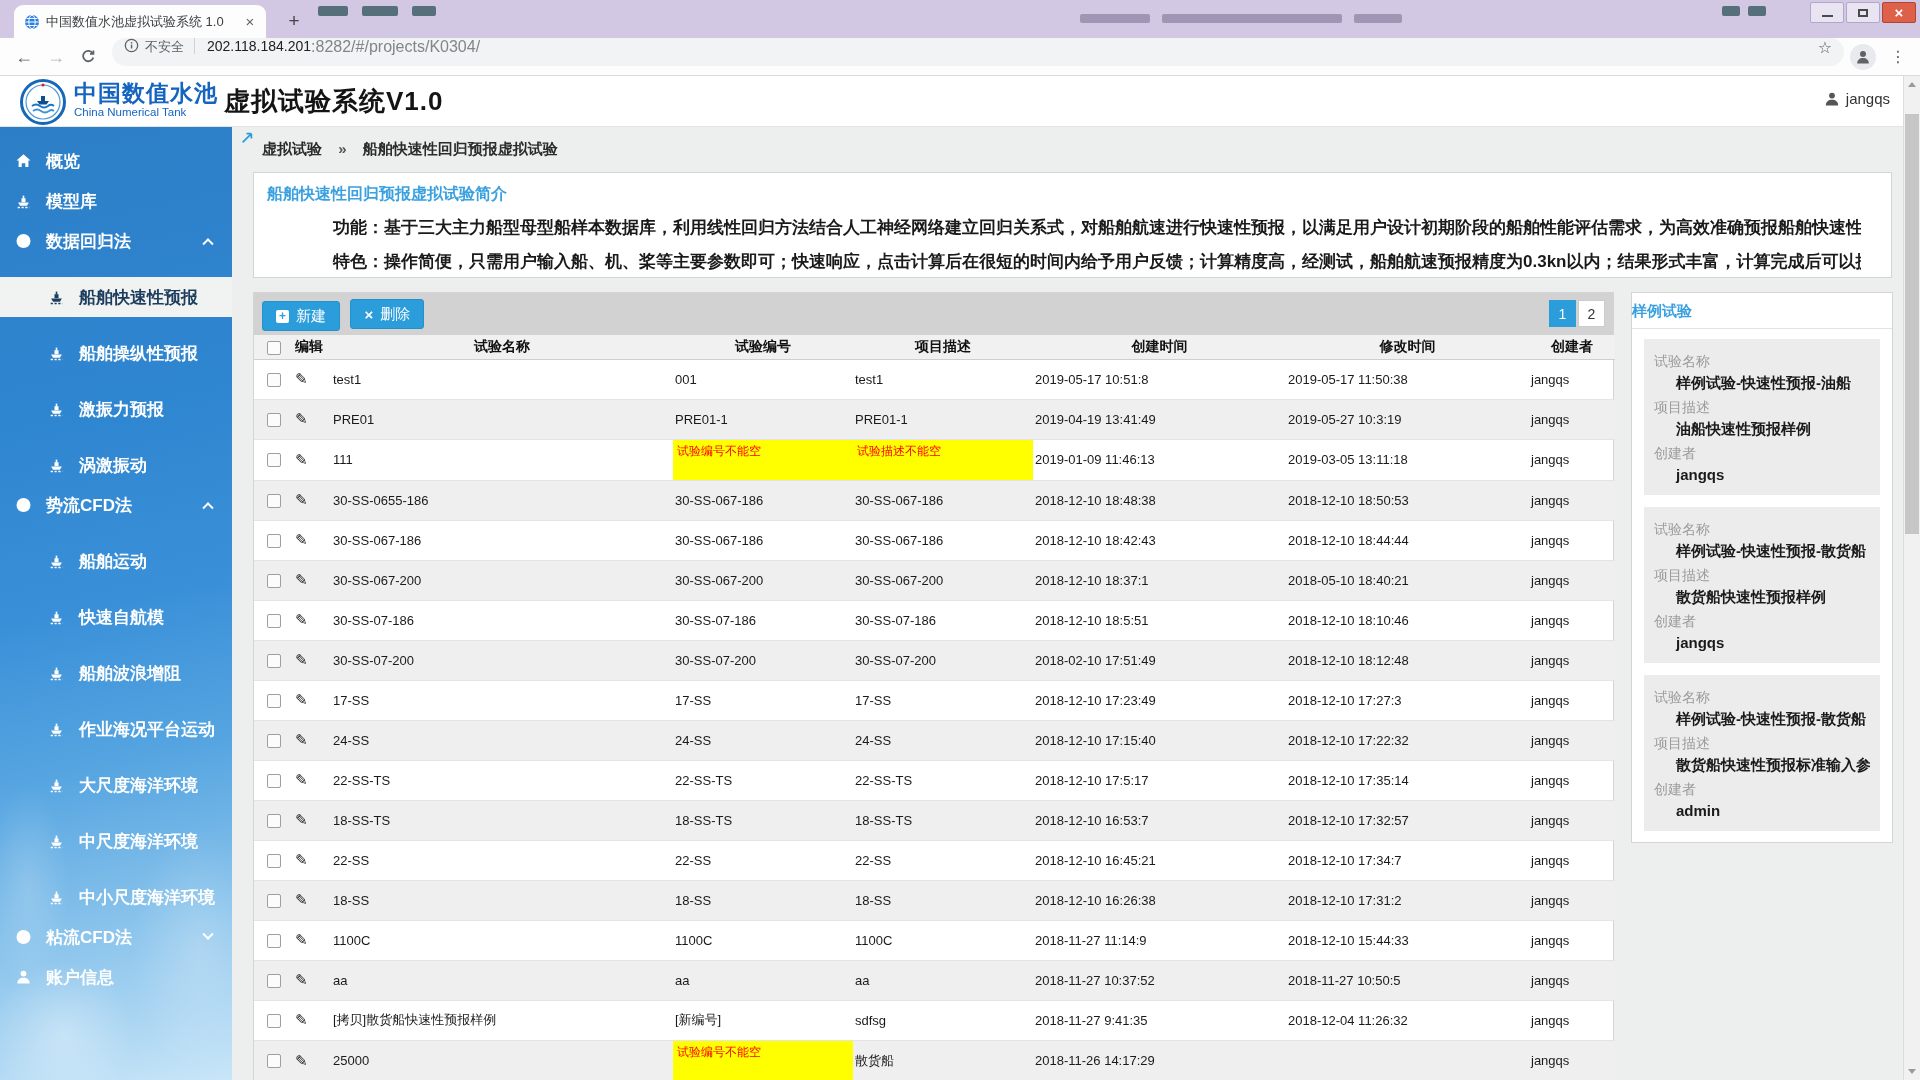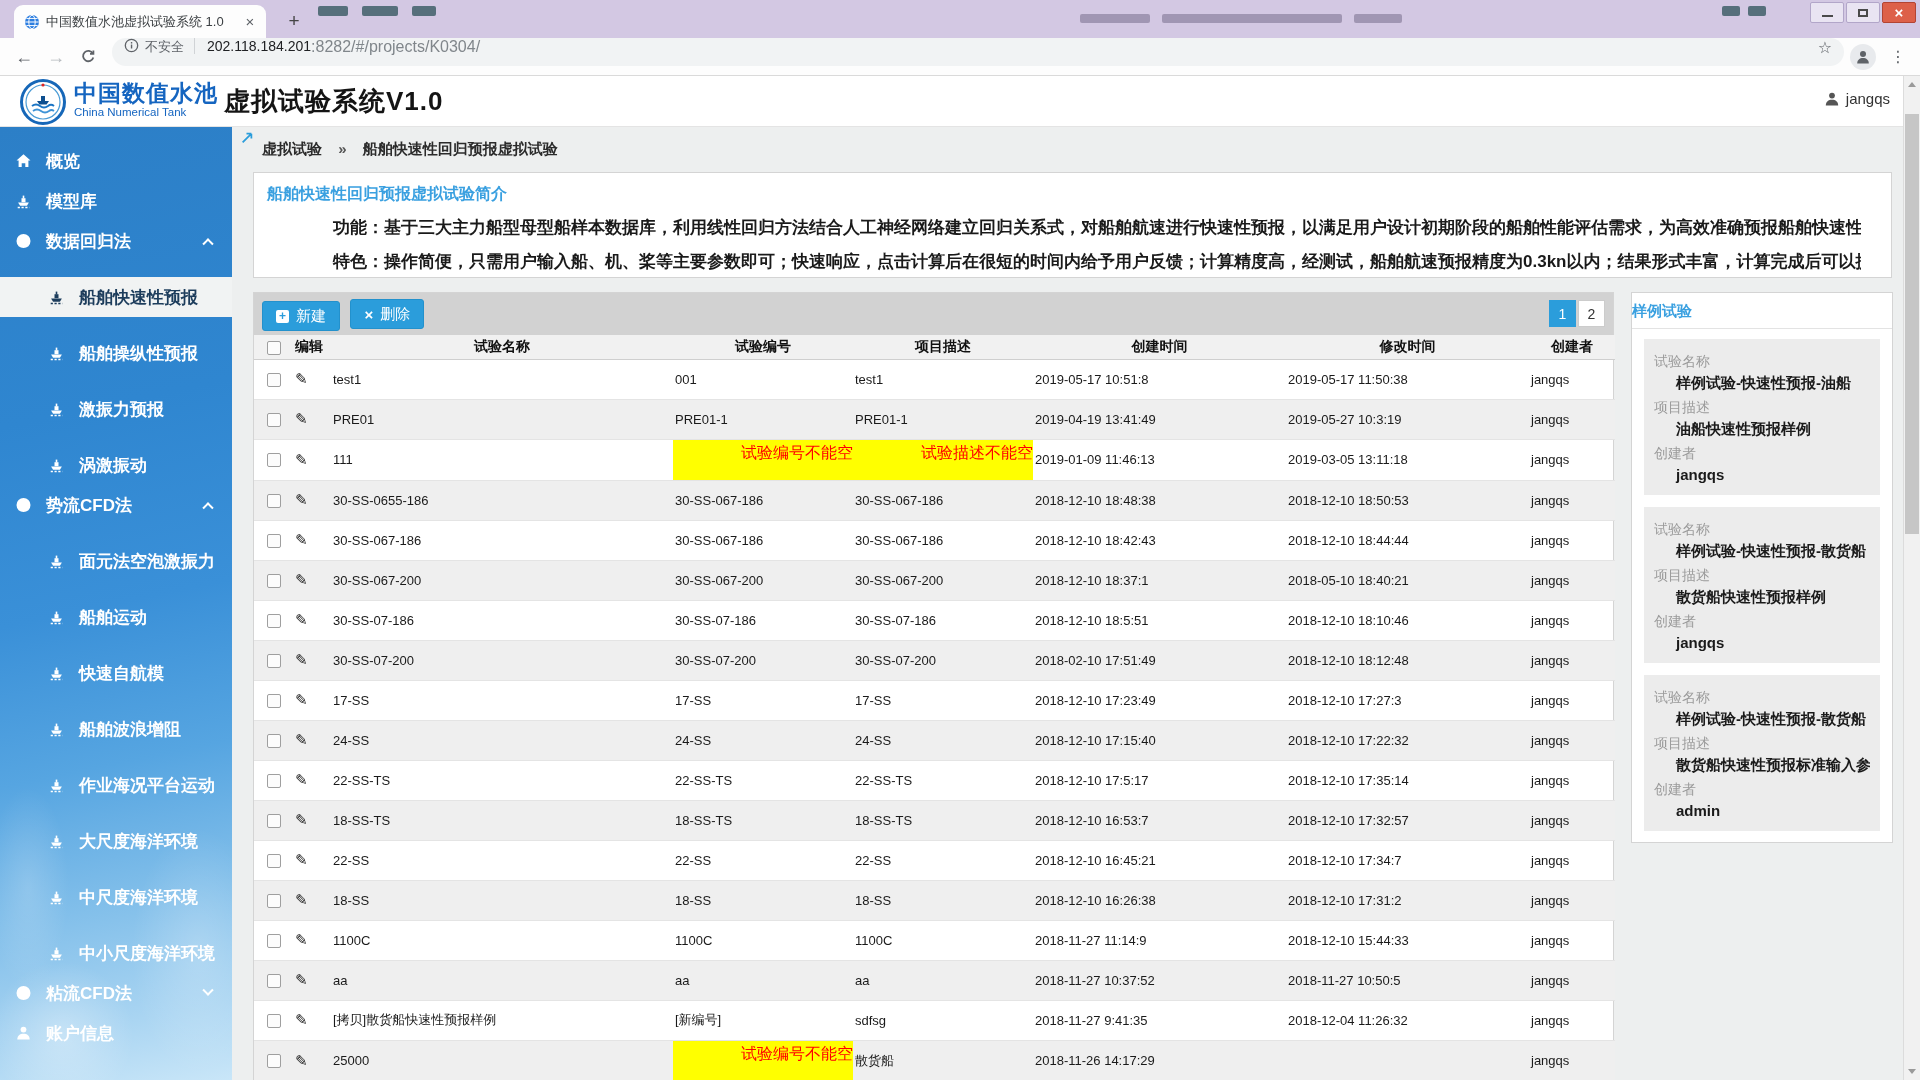--- a/index.html
+++ b/index.html
@@ -95,21 +95,21 @@
   .grid th { height:24px; background:#f1f1f1; font-size:14px; font-weight:bold; color:#111;
              border-bottom:1px solid #cfcfcf; text-align:center; }
   .grid th.th-edit { text-align:left; padding-left:2px; }
   .grid td { height:40px; font-size:13px; color:#1a1a1a; text-align:left; padding:0 2px 0 2px; vertical-align:middle;
              overflow:hidden; white-space:nowrap; }
   .grid tr.alt td { background:#efefef; }
   .grid tbody tr { border-top:1px solid #e4e4e4; }
   .cb { display:inline-block; width:14px; height:14px; background:#fcfcfc; border:1px solid #9f9f9f; border-radius:2px; vertical-align:middle; }
   .pencil { font-size:15px; color:#222; }
   td.err-cell { padding:0; }
-  .err-box { width:100%; height:40px; background:#ffff00; color:#ff0000; font-size:16px; padding:3px 0 0 4px;text-align:right; }
+  .err-box { width:100%; height:40px; background:#ffff00; color:#ff0000; font-size:12px; padding:3px 0 0 4px; }
 
   
   .samples-panel { left:1399px; top:165px; width:262px; height:551px; }
   .samples-title { height:36px; line-height:36px; color:#3aa0e0; font-size:15px; font-weight:bold;
                    border-bottom:1px solid #e3e3e3; }
   .samples-body { padding:10px 12px; }
   .sample-card { background:#ececec; margin-bottom:12px; padding:8px 10px 12px 10px; }
   .sc-label { color:#9b9b9b; font-size:14px; margin:6px 0 3px 0; }
   .sc-value { color:#1a1a1a; font-size:15px; font-weight:bold; padding-left:22px; white-space:nowrap; overflow:hidden; }
 
@@ -298,31 +298,20 @@
           <span class="mi-icon">
             <svg width="17" height="16" viewBox="0 0 16 16">
               <circle cx="8" cy="8" r="7" fill="currentColor"></circle>
               <path d="M8 8 L12.4 4.2" stroke="#fff" stroke-width="1.8" fill="none"></path>
               <circle cx="8" cy="8" r="1.3" fill="#fff"></circle>
               <path d="M3.2 12.6 h9.6" stroke="#fff" stroke-width="1.6"></path>
             </svg>
           </span>
           <span>势流CFD法</span>
           <span class="chev up"></span>
-        </div>
-        <div class="menu-item lvl2">
-          <span class="mi-icon">
-            <svg width="17" height="16" viewBox="0 0 16 16" fill="currentColor">
-              <rect x="7.2" y="2.6" width="1.6" height="2.8"></rect>
-              <rect x="6" y="5.2" width="4" height="4"></rect>
-              <path d="M2.6 9.4 h10.8 l-2 3.4 H4.6 Z"></path>
-              <path d="M2.2 14.6 h11.6" stroke="currentColor" stroke-width="1.5" stroke-dasharray="2.2 1.6" fill="none"></path>
-            </svg>
-          </span>
-          <span>面元法空泡激振力</span>
         </div>
         <div class="menu-item lvl2">
           <span class="mi-icon">
             <svg width="17" height="16" viewBox="0 0 16 16" fill="currentColor">
               <rect x="7.2" y="2.6" width="1.6" height="2.8"></rect>
               <rect x="6" y="5.2" width="4" height="4"></rect>
               <path d="M2.6 9.4 h10.8 l-2 3.4 H4.6 Z"></path>
               <path d="M2.2 14.6 h11.6" stroke="currentColor" stroke-width="1.5" stroke-dasharray="2.2 1.6" fill="none"></path>
             </svg>
           </span>

